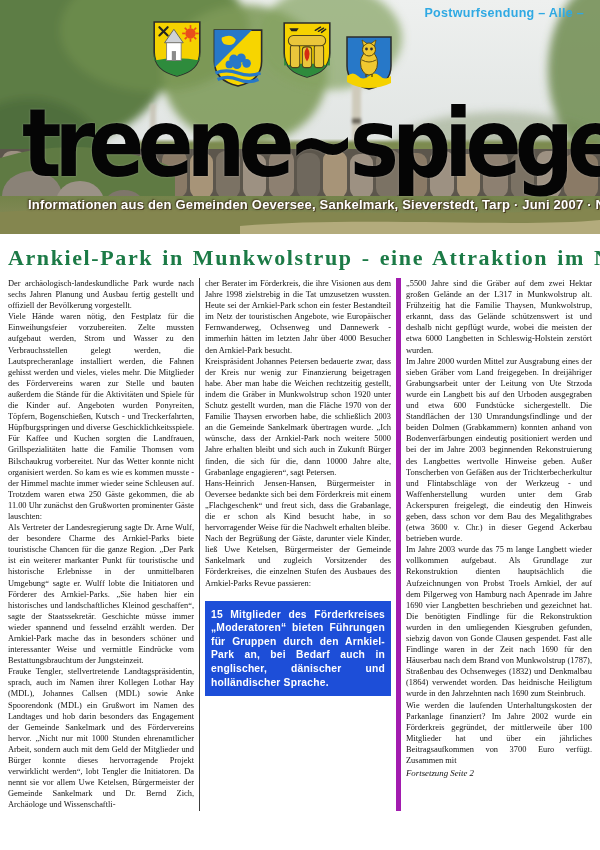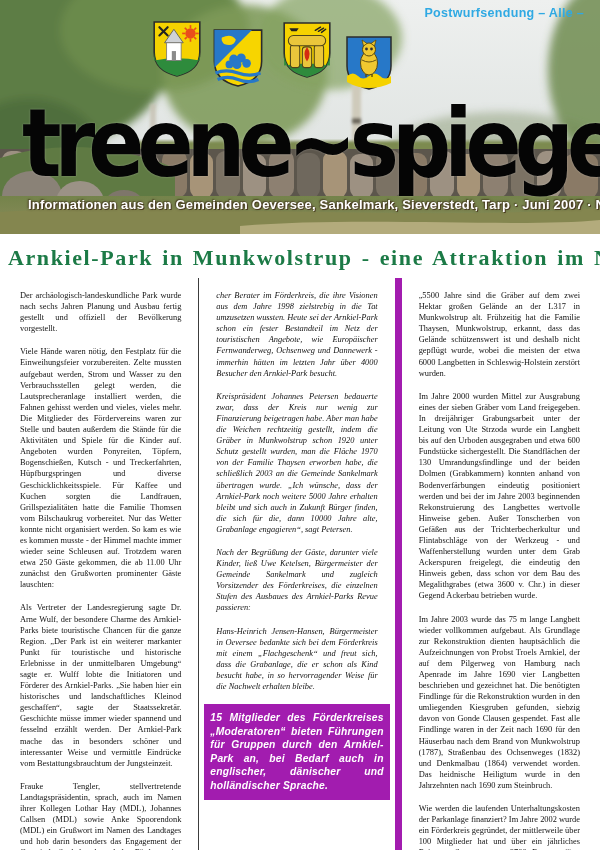--- a/index.html
+++ b/index.html
@@ -37,29 +37,29 @@
   
   .headline{
     margin:11px 8px 7px 8px;text-align:center;white-space:nowrap;
     font-family:"Liberation Serif",serif;font-weight:bold;
     font-size:22px;letter-spacing:1.6px;word-spacing:2px;color:#1c7a46;
   }
   
   .cols{display:flex;padding:0 8px;align-items:stretch;}
   .col{flex:1;min-width:0;}
   .col-left{padding-right:5px;}
-  .col-mid{border-left:1px solid #3c3c3c;border-right:7px solid #a21caf;padding:0 5px;font-style:italic;}
+  .col-mid{border-left:1px solid #3c3c3c;border-right:5px solid #a21caf;padding:0 5px;}
   .col-right{padding-left:5px;}
   .col p{
-    margin:12px;text-align:justify;hyphens:auto;-webkit-hyphens:auto;
+    margin:0;text-align:justify;hyphens:auto;-webkit-hyphens:auto;
     font-size:8.4px;line-height:11.1px;color:#131313;
   }
   
   .hlbox{
-    margin-top:5px;background:#a21caf;padding:7px 6px;
+    margin-top:12px;background:#1d4ed8;padding:7px 6px;
     font-family:"Liberation Sans",sans-serif;
   }
   .hlbox p{
     margin:0;text-align:justify;font-weight:700;
     font-size:10.3px;line-height:13.6px;letter-spacing:.2px;
     font-family:"Liberation Sans",sans-serif;color:#ffffff;
   }
   .hlbox p.hl-yellow{color:#ffe800;}
   
   .continuation{
@@ -237,22 +237,22 @@
     <div class="col col-left">
       <p>Der archäologisch-landeskundliche Park wurde nach sechs Jahren Planung und Ausbau fertig gestellt und offiziell der Bevölkerung vorgestellt.</p>
       <p>Viele Hände waren nötig, den Festplatz für die Einweihungsfeier vorzubereiten. Zelte mussten aufgebaut werden, Strom und Wasser zu den Verbrauchsstellen gelegt werden, die Lautsprecheranlage installiert werden, die Fahnen gehisst werden und vieles, vieles mehr. Die Mitglieder des Fördervereins waren zur Stelle und bauten außerdem die Stände für die Aktivitäten und Spiele für die Kinder auf. Angeboten wurden Ponyreiten, Töpfern, Bogenschießen, Kutsch - und Treckerfahrten, Hüpfburgspringen und diverse Geschicklichkeitsspiele. Für Kaffee und Kuchen sorgten die Landfrauen, Grillspezialitäten hatte die Familie Thomsen vom Bilschaukrug vorbereitet. Nur das Wetter konnte nicht organisiert werden. So kam es wie es kommen musste - der Himmel machte immer wieder seine Schleusen auf. Trotzdem waren etwa 250 Gäste gekommen, die ab 11.00 Uhr zunächst den Grußworten prominenter Gäste lauschten:</p>
       <p>Als Vertreter der Landesregierung sagte Dr. Arne Wulf, der besondere Charme des Arnkiel-Parks biete touristische Chancen für die ganze Region. „Der Park ist ein weiterer markanter Punkt für touristische und historische Erlebnisse in der unmittelbaren Umgebung“ sagte er. Wulff lobte die Initiatoren und Förderer des Arnkiel-Parks. „Sie haben hier ein historisches und landschaftliches Kleinod geschaffen“, sagte der Staatssekretär. Geschichte müsse immer wieder spannend und fesselnd erzählt werden. Der Arnkiel-Park mache das in besonders schöner und interessanter Weise und vermittle Eindrücke vom Bestattungsbrauchtum der Jungsteinzeit.</p>
       <p>Frauke Tengler, stellvertretende Landtagspräsidentin, sprach, auch im Namen ihrer Kollegen Lothar Hay (MDL), Johannes Callsen (MDL) sowie Anke Spoorendonk (MDL) ein Grußwort im Namen des Landtages und hob darin besonders das Engagement der Gemeinde Sankelmark und des Fördervereins hervor. „Nicht nur mit 1000 Stunden ehrenamtlicher Arbeit, sondern auch mit dem Geld der Mitglieder und Bürger konnte dieses hervorragende Projekt verwirklicht werden“, lobt Tengler die Initiatoren. Da nennt sie vor allem Uwe Ketelsen, Bürgermeister der Gemeinde Sankelmark und Dr. Bernd Zich, Archäologe und Wissenschaftli-</p>
     </div>
 
     <div class="col col-mid">
       <p>cher Berater im Förderkreis, die ihre Visionen aus dem Jahre 1998 zielstrebig in die Tat umzusetzen wussten. Heute sei der Arnkiel-Park schon ein fester Bestandteil im Netz der touristischen Angebote, wie Europäischer Fernwanderweg, Ochsenweg und Dannewerk - immerhin hätten im letzten Jahr über 4000 Besucher den Arnkiel-Park besucht.</p>
       <p>Kreispräsident Johannes Petersen bedauerte zwar, dass der Kreis nur wenig zur Finanzierung beigetragen habe. Aber man habe die Weichen rechtzeitig gestellt, indem die Gräber in Munkwolstrup schon 1920 unter Schutz gestellt wurden, man die Fläche 1970 von der Familie Thaysen erworben habe, die schließlich 2003 an die Gemeinde Sankelmark übertragen wurde. „Ich wünsche, dass der Arnkiel-Park noch weitere 5000 Jahre erhalten bleibt und sich auch in Zukunft Bürger finden, die sich für die, dann 10000 Jahre alte, Grabanlage engagieren“, sagt Petersen.</p>
+      <p>Hans-Heinrich Jensen-Hansen, Bürgermeister in Oeversee bedankte sich bei dem Förderkreis mit einem „Flachgeschenk“ und freut sich, dass die Grabanlage, die er schon als Kind besucht habe, in so hervorragender Weise für die Nachwelt erhalten bleibe.</p>
       <p>Nach der Begrüßung der Gäste, darunter viele Kinder, ließ Uwe Ketelsen, Bürgermeister der Gemeinde Sankelmark und zugleich Vorsitzender des Förderkreises, die einzelnen Stufen des Ausbaues des Arnkiel-Parks Revue passieren:</p>
-      <p>Hans-Heinrich Jensen-Hansen, Bürgermeister in Oeversee bedankte sich bei dem Förderkreis mit einem „Flachgeschenk“ und freut sich, dass die Grabanlage, die er schon als Kind besucht habe, in so hervorragender Weise für die Nachwelt erhalten bleibe.</p>
       <div class="hlbox">
         <p class="hl-white">15 Mitglieder des Förderkreises „Moderatoren“ bieten Führungen für Gruppen durch den Arnkiel-Park an, bei Bedarf auch in englischer, dänischer und holländischer Sprache.</p>
       </div>
     </div>
 
     <div class="col col-right">
       <p>„5500 Jahre sind die Gräber auf dem zwei Hektar großen Gelände an der L317 in Munkwolstrup alt. Frühzeitig hat die Familie Thaysen, Munkwolstrup, erkannt, dass das Gelände schützenswert ist und deshalb nicht gepflügt wurde, wobei die meisten der etwa 6000 Langbetten in Schleswig-Holstein zerstört wurden.</p>
       <p>Im Jahre 2000 wurden Mittel zur Ausgrabung eines der sieben Gräber vom Land freigegeben. In dreijähriger Grabungsarbeit unter der Leitung von Ute Strzoda wurde ein Langbett bis auf den Urboden ausgegraben und etwa 600 Fundstücke sichergestellt. Die Standflächen der 130 Umrandungsfindlinge und der beiden Dolmen (Grabkammern) konnten anhand von Bodenverfärbungen eindeutig positioniert werden und bei der im Jahre 2003 beginnenden Rekonstruierung des Langbettes wertvolle Hinweise geben. Außer Tonscherben von Gefäßen aus der Trichterbecherkultur und Flintabschläge von der Werkzeug - und Waffenherstellung wurden unter dem Grab Ackerspuren freigelegt, die eindeutig den Hinweis geben, dass schon vor dem Bau des Megalithgrabes (etwa 3600 v. Chr.) in dieser Gegend Ackerbau betrieben wurde.</p>
       <p>Im Jahre 2003 wurde das 75 m lange Langbett wieder vollkommen aufgebaut. Als Grundlage zur Rekonstruktion dienten hauptsächlich die Aufzeichnungen von Probst Troels Arnkiel, der auf dem Pilgerweg von Hamburg nach Apenrade im Jahre 1690 vier Langbetten beschrieben und gezeichnet hat. Die benötigten Findlinge für die Rekonstruktion wurden in den umliegenden Kiesgruben gefunden, siebzig davon von Gonde Clausen gespendet. Fast alle Findlinge waren in der Zeit nach 1690 für den Häuserbau nach dem Brand von Munkwolstrup (1787), Straßenbau des Ochsenweges (1832) und Denkmalbau (1864) verwendet worden. Das heidnische Heiligtum wurde in den Jahrzehnten nach 1690 zum Steinbruch.</p>
       <p>Wie werden die laufenden Unterhaltungskosten der Parkanlage finanziert? Im Jahre 2002 wurde ein Förderkreis gegründet, der mittlerweile über 100 Mitglieder hat und über ein jährliches Beitragsaufkommen von 3700 Euro verfügt. Zusammen mit</p>

